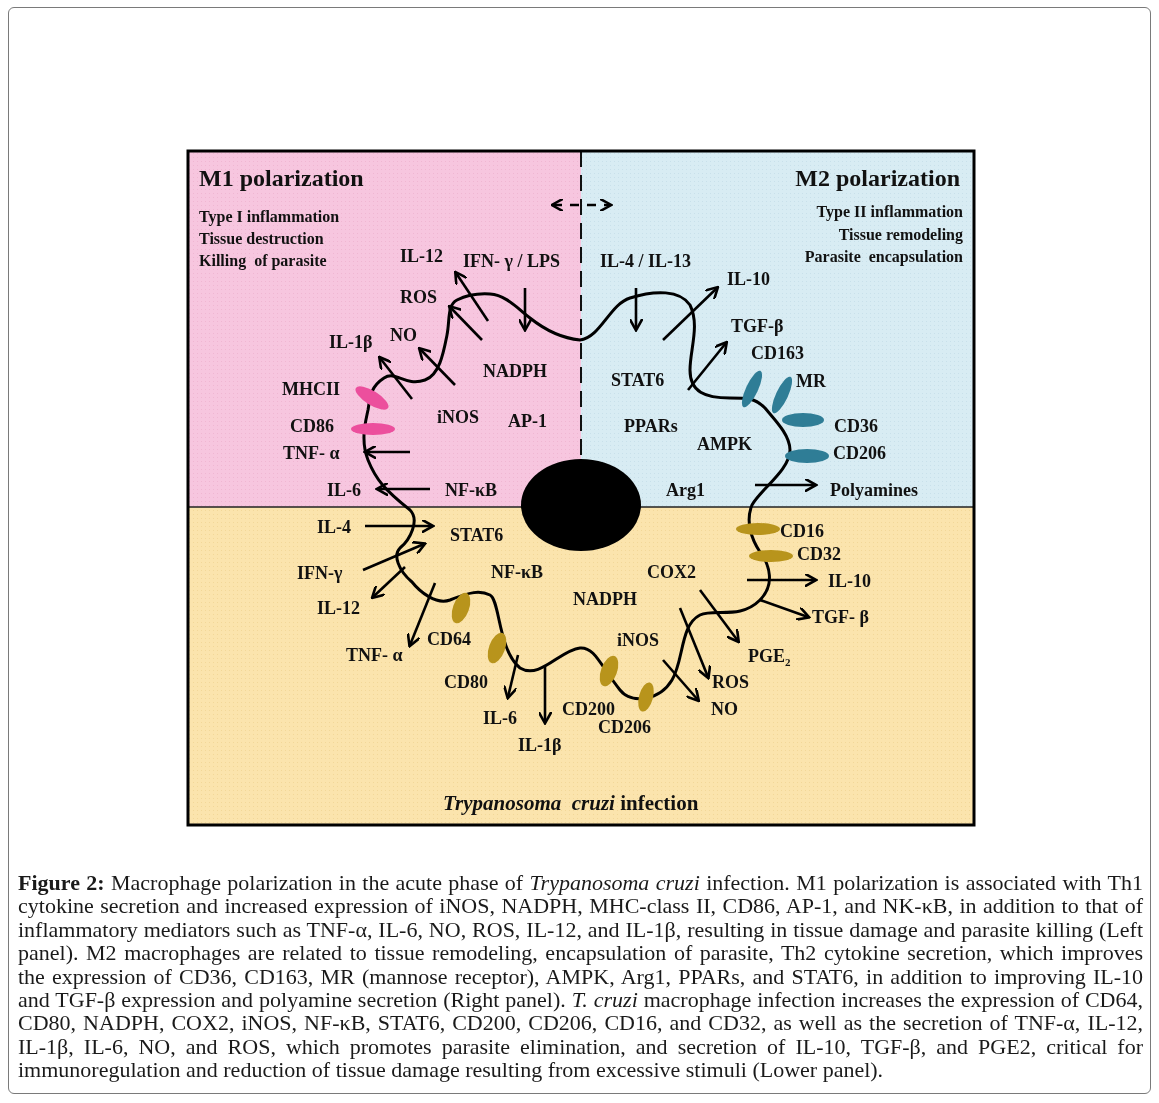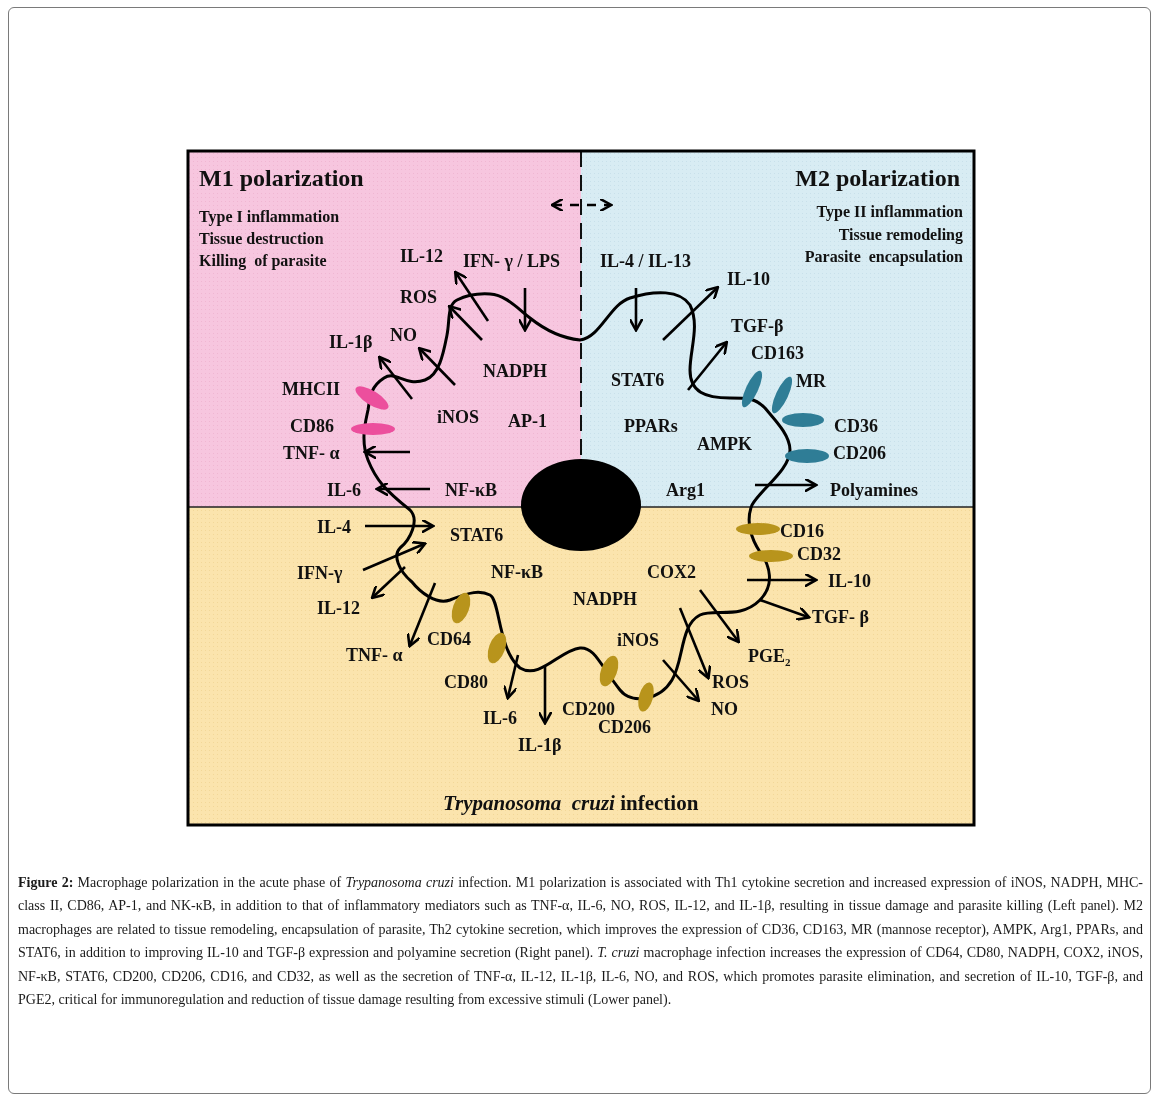--- a/index.html
+++ b/index.html
@@ -5,21 +5,21 @@
   html, body { margin: 0; padding: 0; background: #ffffff; }
   body { width: 1159px; height: 1103px; position: relative; overflow: hidden; }
   .frame {
     position: absolute; left: 8px; top: 7px; width: 1143px; height: 1087px;
     border: 1.5px solid #7a7a7a; border-radius: 6px; box-sizing: border-box; background: #fff;
   }
   .figure-svg { position: absolute; left: 0; top: 0; }
   .lbl { font-family: "Liberation Serif", "DejaVu Serif", serif; font-weight: bold; fill: #111; }
   .caption {
     position: absolute; left: 18px; top: 871px; width: 1125px;
-    font-family: "Liberation Serif", "DejaVu Serif", serif; font-size: 14px; line-height: 23.4px;
+    font-family: "Liberation Serif", "DejaVu Serif", serif; font-size: 22px; line-height: 23.4px;
     color: #1a1a1a; text-align: justify;
   }
   .caption .fig-label { font-weight: bold; }
   .caption i { font-style: italic; }
 </style>
 </head>
 <body>
 
 <div class="frame"></div>
 

